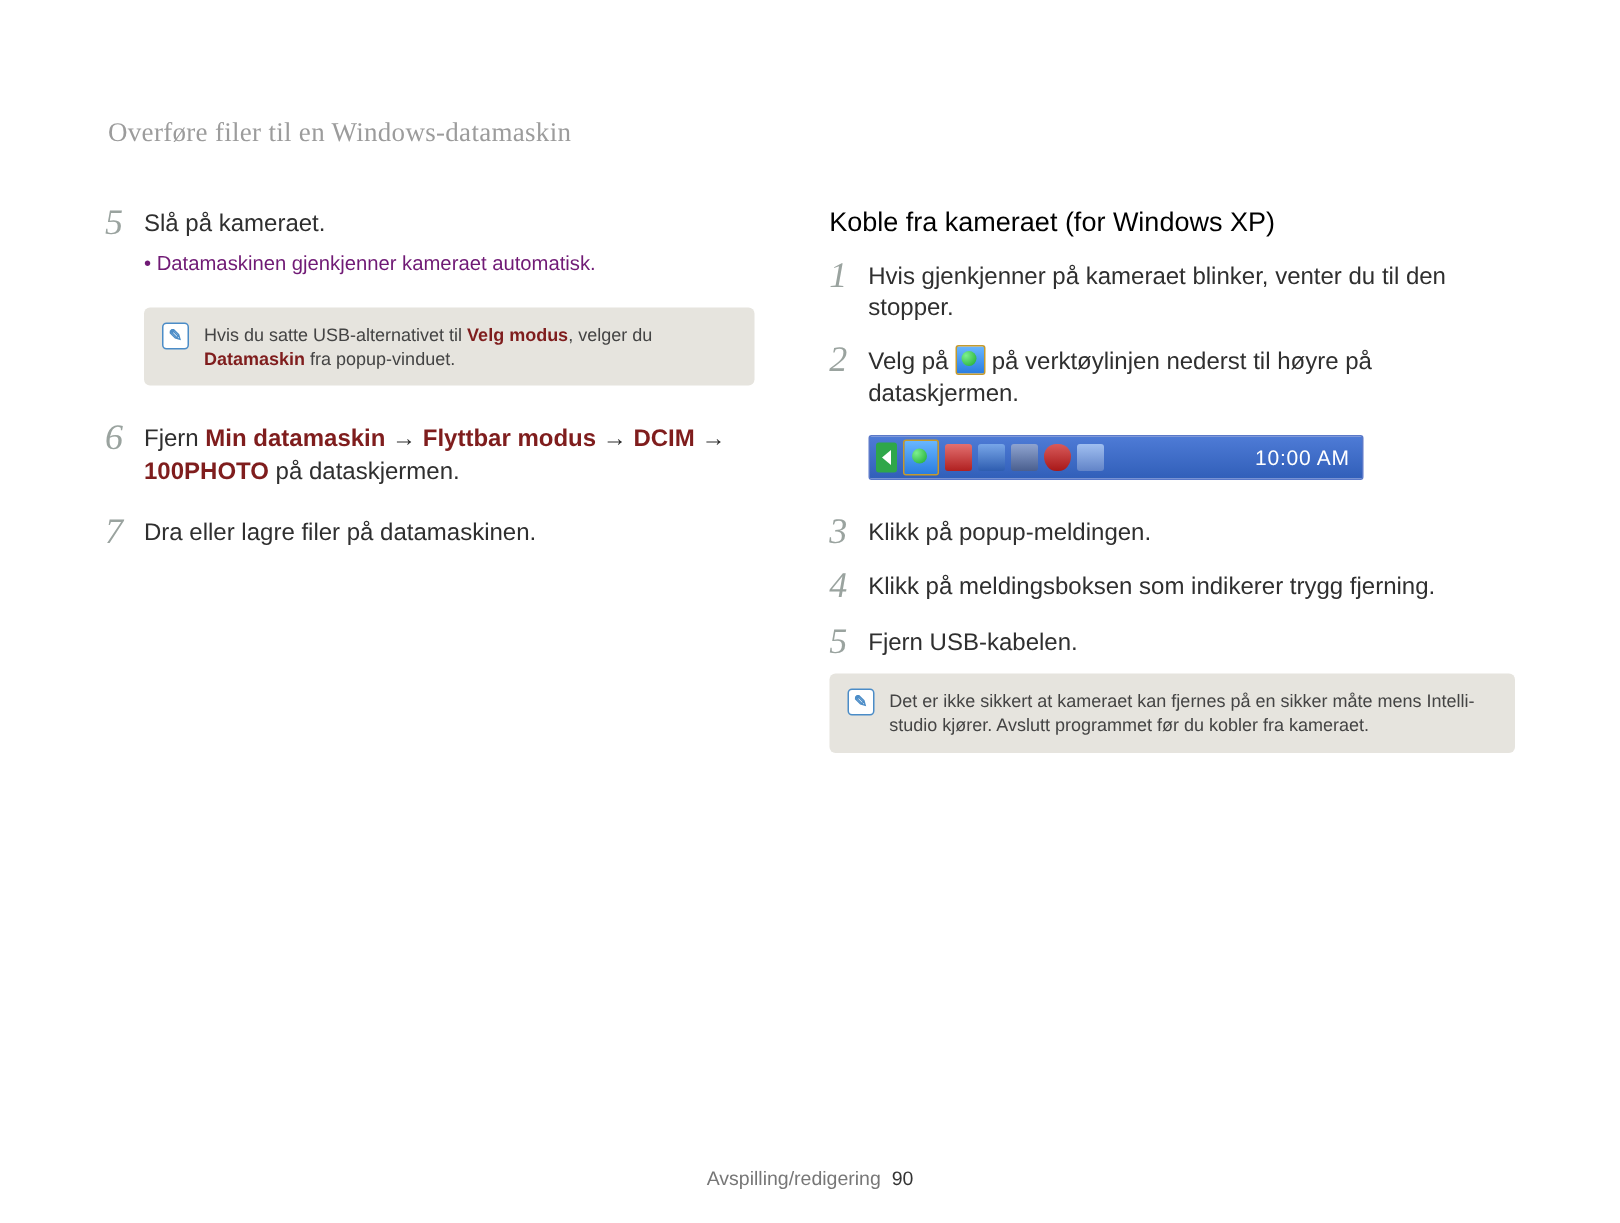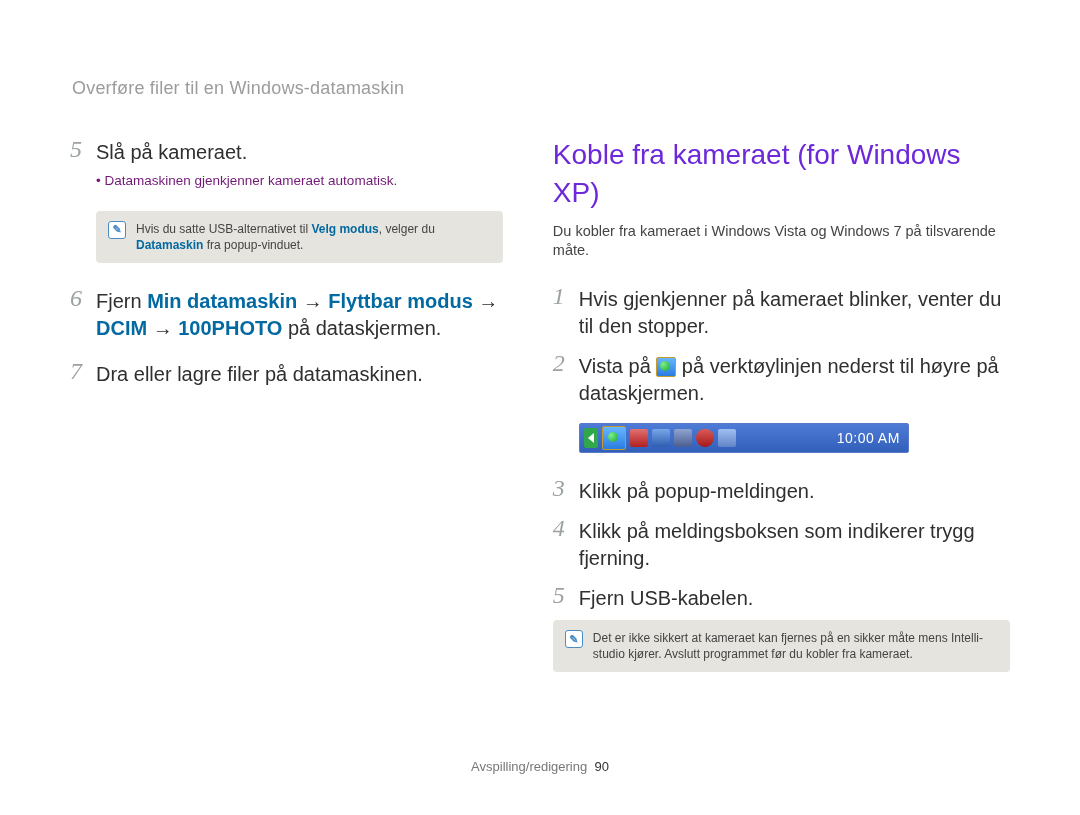--- a/index.html
+++ b/index.html
@@ -19,20 +19,21 @@
     height: 815px;
     box-sizing: border-box;
     padding: 76px 70px 0 70px;
   }
   .page-heading {
     font-size: 18px;
     color: #9c9c9c;
     font-weight: 300;
     letter-spacing: 0.2px;
     margin: 0 0 36px 2px;
+    font-family: Liberation Serif, serif;
   }
   .cols {
     display: flex;
     gap: 50px;
   }
   .col {
     width: 445px;
   }
   .col-right {
     width: 470px;
@@ -48,21 +49,21 @@
     font-size: 24px;
     width: 26px;
     flex: 0 0 26px;
     line-height: 1.1;
   }
   .step-body {
     flex: 1;
     padding-top: 3px;
   }
   .step-title {
-    font-size: 20px;
+    font-size: 16px;
     color: #2f2f2f;
   }
   .bullet {
     margin: 6px 0 12px 0;
     font-size: 13.5px;
     color: #701a75;
   }
   .bullet::before {
     content: "•  ";
   }
@@ -85,22 +86,22 @@
     color: #4b8cc7;
     display: flex;
     align-items: center;
     justify-content: center;
     font-size: 11px;
     font-weight: bold;
     background: #fff;
     box-sizing: border-box;
   }
   .section-heading {
-    color: #6d28d9;
-    font-size: 28px;
+    color: #000000;
+    font-size: 18px;
     font-weight: 400;
     margin: 0 0 10px 0;
   }
   .section-sub {
     font-size: 14.5px;
     color: #444;
     margin-bottom: 22px;
   }
   .step + .step { margin-top: 10px; }
   .step-gap { height: 10px; }
@@ -176,28 +177,28 @@
   .tray-time {
     margin-left: auto;
     color: #fff;
     font-size: 14px;
     letter-spacing: 0.5px;
   }
 
   .footer {
     position: absolute;
     left: 0; right: 0;
-    bottom: 39px;
+    bottom: 20px;
     text-align: center;
     font-size: 13px;
     color: #777;
   }
   .footer .pg { color: #333; }
 
-  b { font-weight: bold; color: #0369a1; }
+  b { font-weight: bold; color: #7f1d1d; }
 </style>
 </head>
 <body>
 
 <div class="page">
   <h2 class="page-heading">Overføre filer til en Windows-datamaskin</h2>
 
   <div class="cols">
 
     <div class="col">
@@ -232,34 +233,33 @@
         <div class="step-num">7</div>
         <div class="step-body">
           <div class="step-title">Dra eller lagre filer på datamaskinen.</div>
         </div>
       </div>
 
     </div>
 
     <div class="col col-right">
       <div class="section-heading">Koble fra kameraet (for Windows XP)</div>
-      <div class="section-sub">Du kobler fra kameraet i Windows Vista og Windows 7 på tilsvarende måte.</div>
 
       <div class="step">
         <div class="step-num">1</div>
         <div class="step-body">
             <div class="step-title">Hvis gjenkjenner på kameraet blinker, venter du til den stopper.</div>
           </div>
       </div>
 
       <div class="step">
         <div class="step-num">2</div>
         <div class="step-body">
             <div class="step-title">
-          <span>Vista på </span><span class="tray-inline"></span><span> på verktøylinjen nederst til høyre på dataskjermen.</span>
+          <span>Velg på </span><span class="tray-inline"></span><span> på verktøylinjen nederst til høyre på dataskjermen.</span>
         </div>
           </div>
       </div>
 
       <div class="tray-image">
         <div class="tray-chevron"></div>
         <div class="tray-hw"></div>
         <div class="tray-ic red"></div>
         <div class="tray-ic blue"></div>
         <div class="tray-ic lan"></div>

